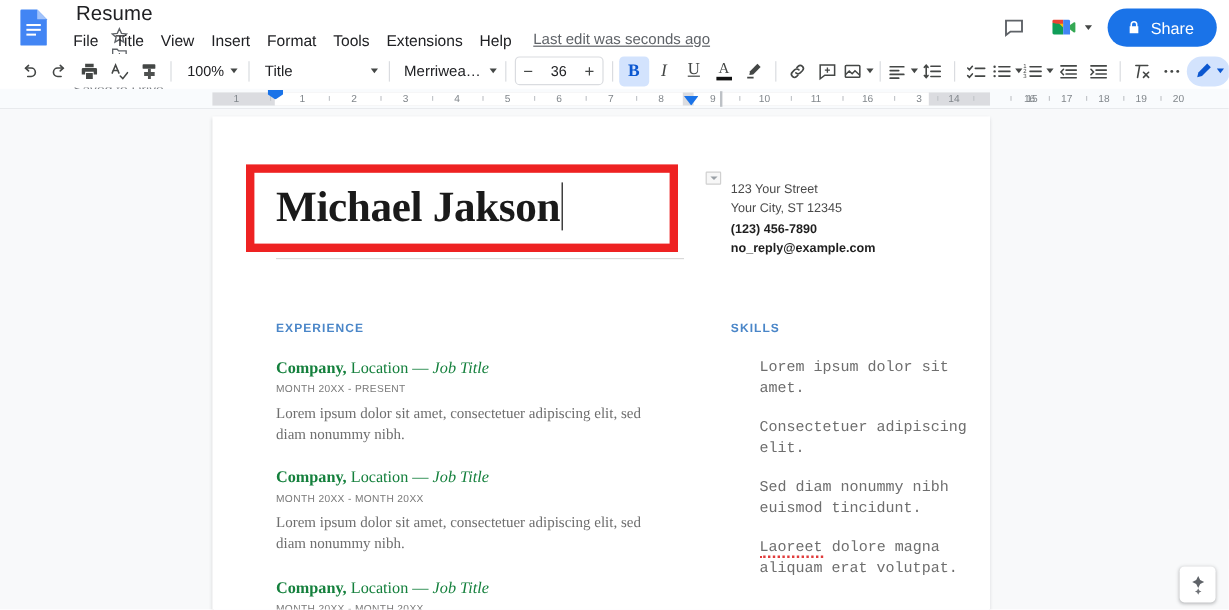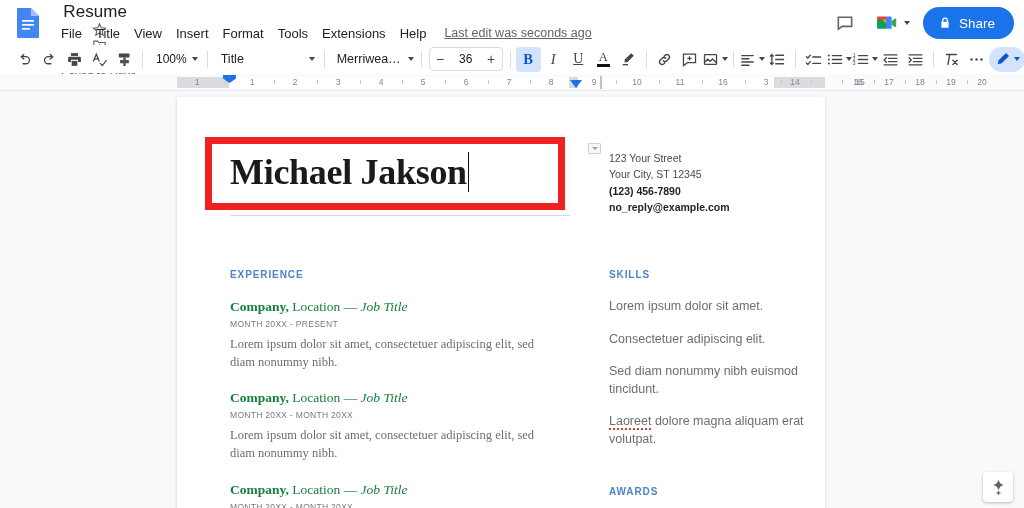--- a/index.html
+++ b/index.html
@@ -174,21 +174,21 @@
   .job-title b { font-weight: 700; }
   .job-title i { font-style: italic; }
   .job-date {
     font-family: "Liberation Sans", sans-serif; font-size: 8.5px; color: #7a7a7a;
     letter-spacing: 0.3px; margin-top: 4px;
   }
   .job-desc {
     font-size: 12.5px; color: #6e6e6e; line-height: 1.45; margin-top: 6px;
     font-family: "Liberation Serif", serif;
   }
-  .skill { font-size: 12.5px; color: #6e6e6e; line-height: 1.4; margin-top: 15px; font-family: Liberation Sans, sans-serif; }
+  .skill { font-size: 12.5px; color: #6e6e6e; line-height: 1.4; margin-top: 15px; font-family: Liberation Mono, monospace; margin-left: 24px; }
   .skill.first { margin-top: 18px; }
   .misspell {
     border-bottom: 2px dotted #e03b3b; padding-bottom: 0px;
   }
   .awards-wrap { margin-top: 38px; }
 
   
   .fab {
     position: absolute; right: 11px; bottom: 6px; width: 30px; height: 30px;
     background: #fff; border-radius: 4px; box-shadow: 0 1px 3px rgba(60,64,67,.35);

